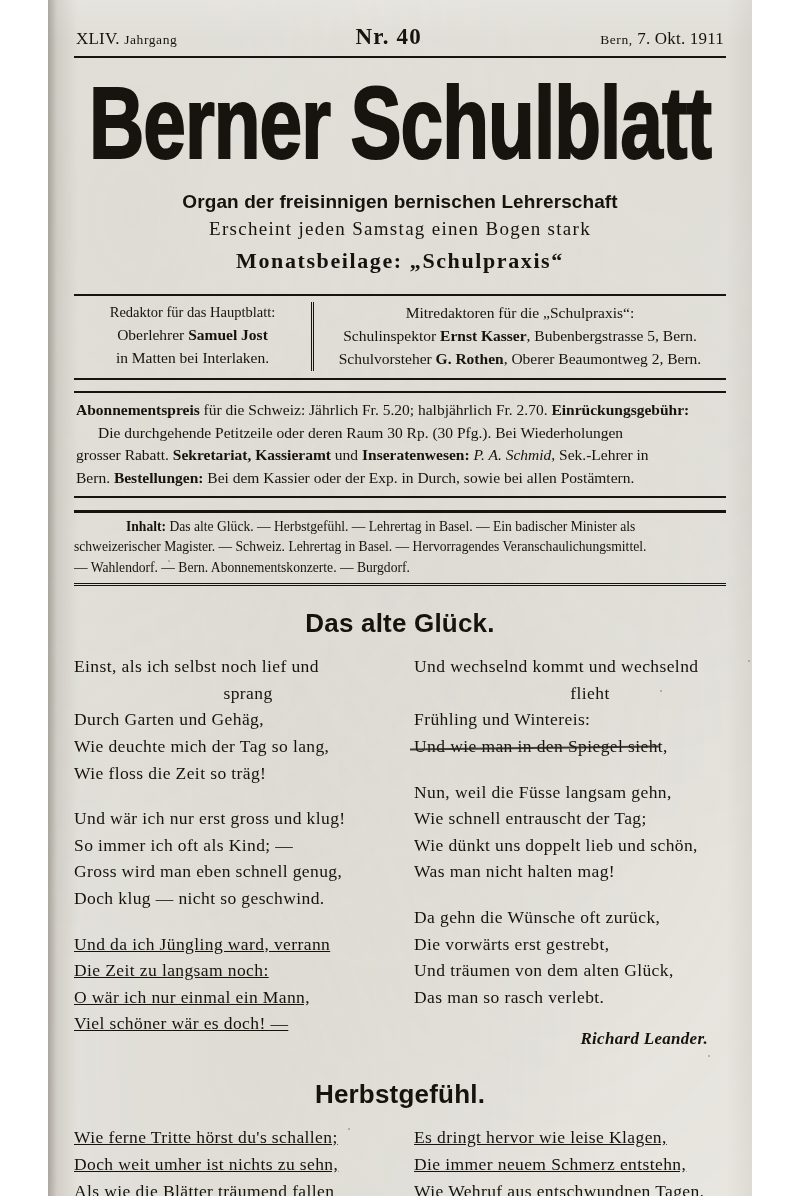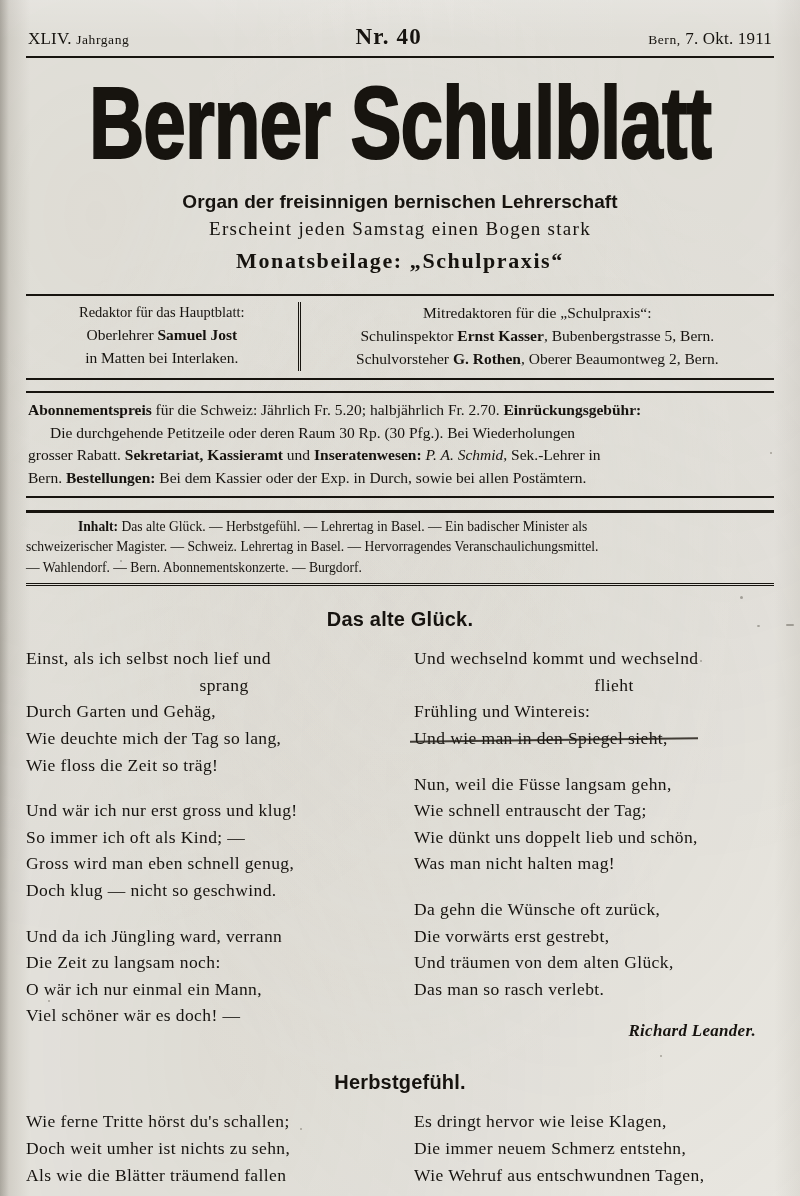--- a/index.html
+++ b/index.html
@@ -1,21 +1,21 @@
 <!DOCTYPE html>
 <html><head>
 <meta charset="utf-8">
 <style>
   html, body {
     margin: 0; padding: 0;
     background: #ffffff;
   }
   .page {
     position: relative;
-    width: 800px;
+    width: 704px;
     height: 1196px;
     margin: 0 auto;
     background: #e9e7e1;
     overflow: hidden;
     font-family: "Liberation Serif", serif;
     color: #16130f;
   }
   
   .page::before {
     content: "";
@@ -172,38 +172,38 @@
     text-align: justify;
   }
   .toc .ln { display: block; white-space: nowrap; }
   .toc .ln.first { padding-left: 52px; }
 
   
   .poem-title {
     text-align: center;
     font-family: "Liberation Sans", sans-serif;
     font-weight: bold;
-    font-size: 20px;
+    font-size: 26px;
     letter-spacing: .2px;
     margin: 22px 0 14px 0;
   }
   .poem-title.second { margin: 30px 0 14px 0; }
 
   .cols {
     display: flex;
     gap: 12px;
   }
   .col {
     width: 50%;
     padding-right: 12px;
     box-sizing: border-box;
   }
   .col.right { padding-right: 0; padding-left: 8px; }
   .stanza { margin-bottom: 19px; }
-  .stanza:last-child { margin-bottom: 0; }
+  .stanza:last-child { margin-bottom: 0; text-decoration: underline; }
   .vline {
     font-size: 17.5px;
     line-height: 1.52;
     letter-spacing: .4px;
     white-space: nowrap;
   }
   .vline.runon {
     text-align: center;
     padding-left: 40px;
   }

